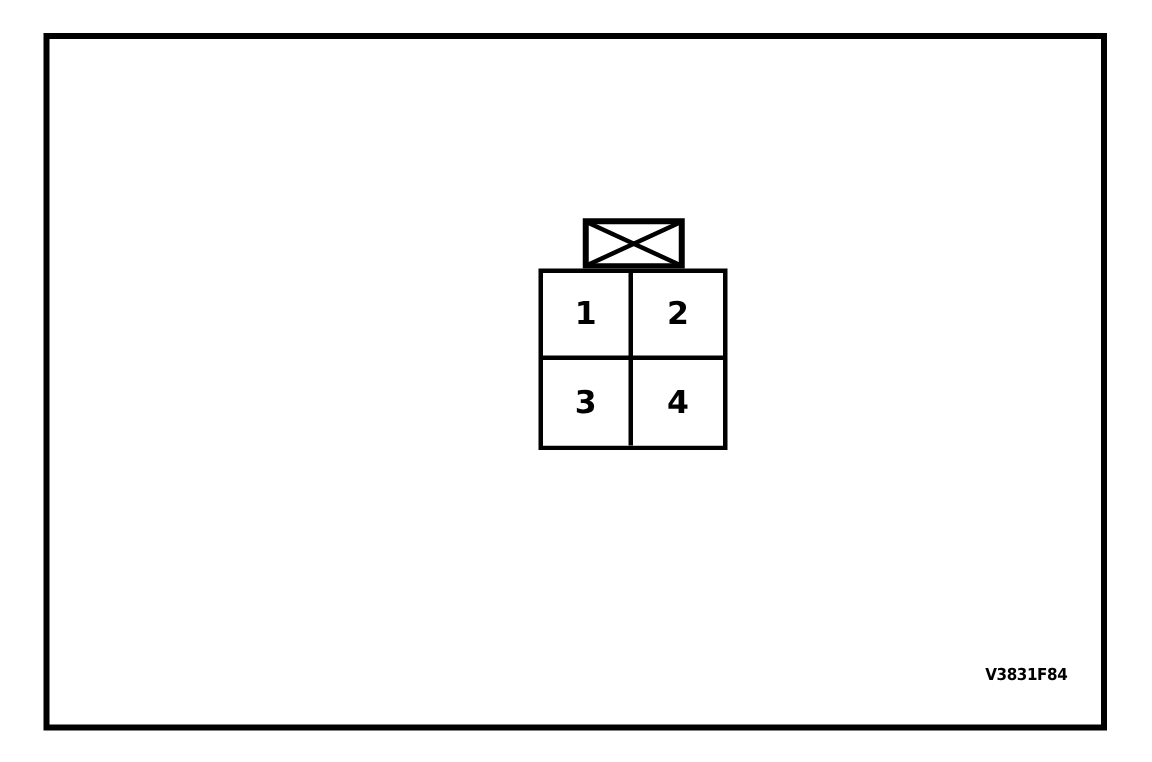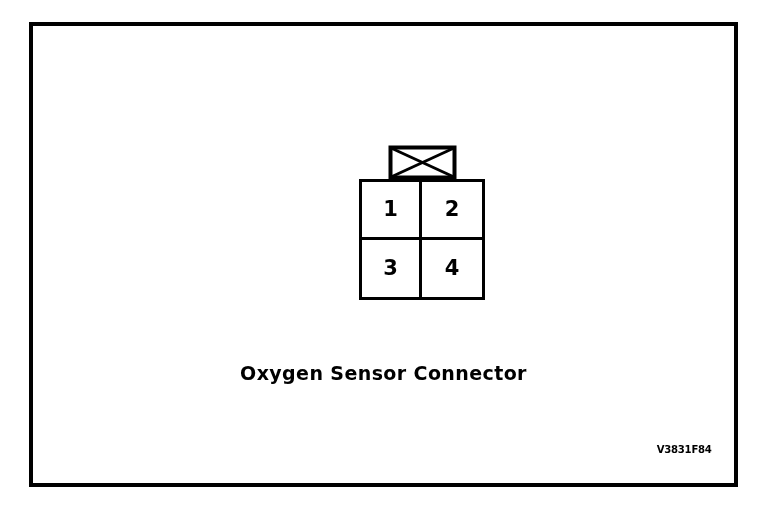--- a/index.html
+++ b/index.html
@@ -138,17 +138,16 @@
       <div class="pin-cell col-left">
         <span class="pin-number">3</span>
       </div>
       <div class="pin-cell">
         <span class="pin-number">4</span>
       </div>
     </div>
 
   </div>
 
-  <div id="caption">Oxygen Sensor Connector</div>
 
   <div id="figure-code">V3831F84</div>
 
 </div>
 
 </body></html>

